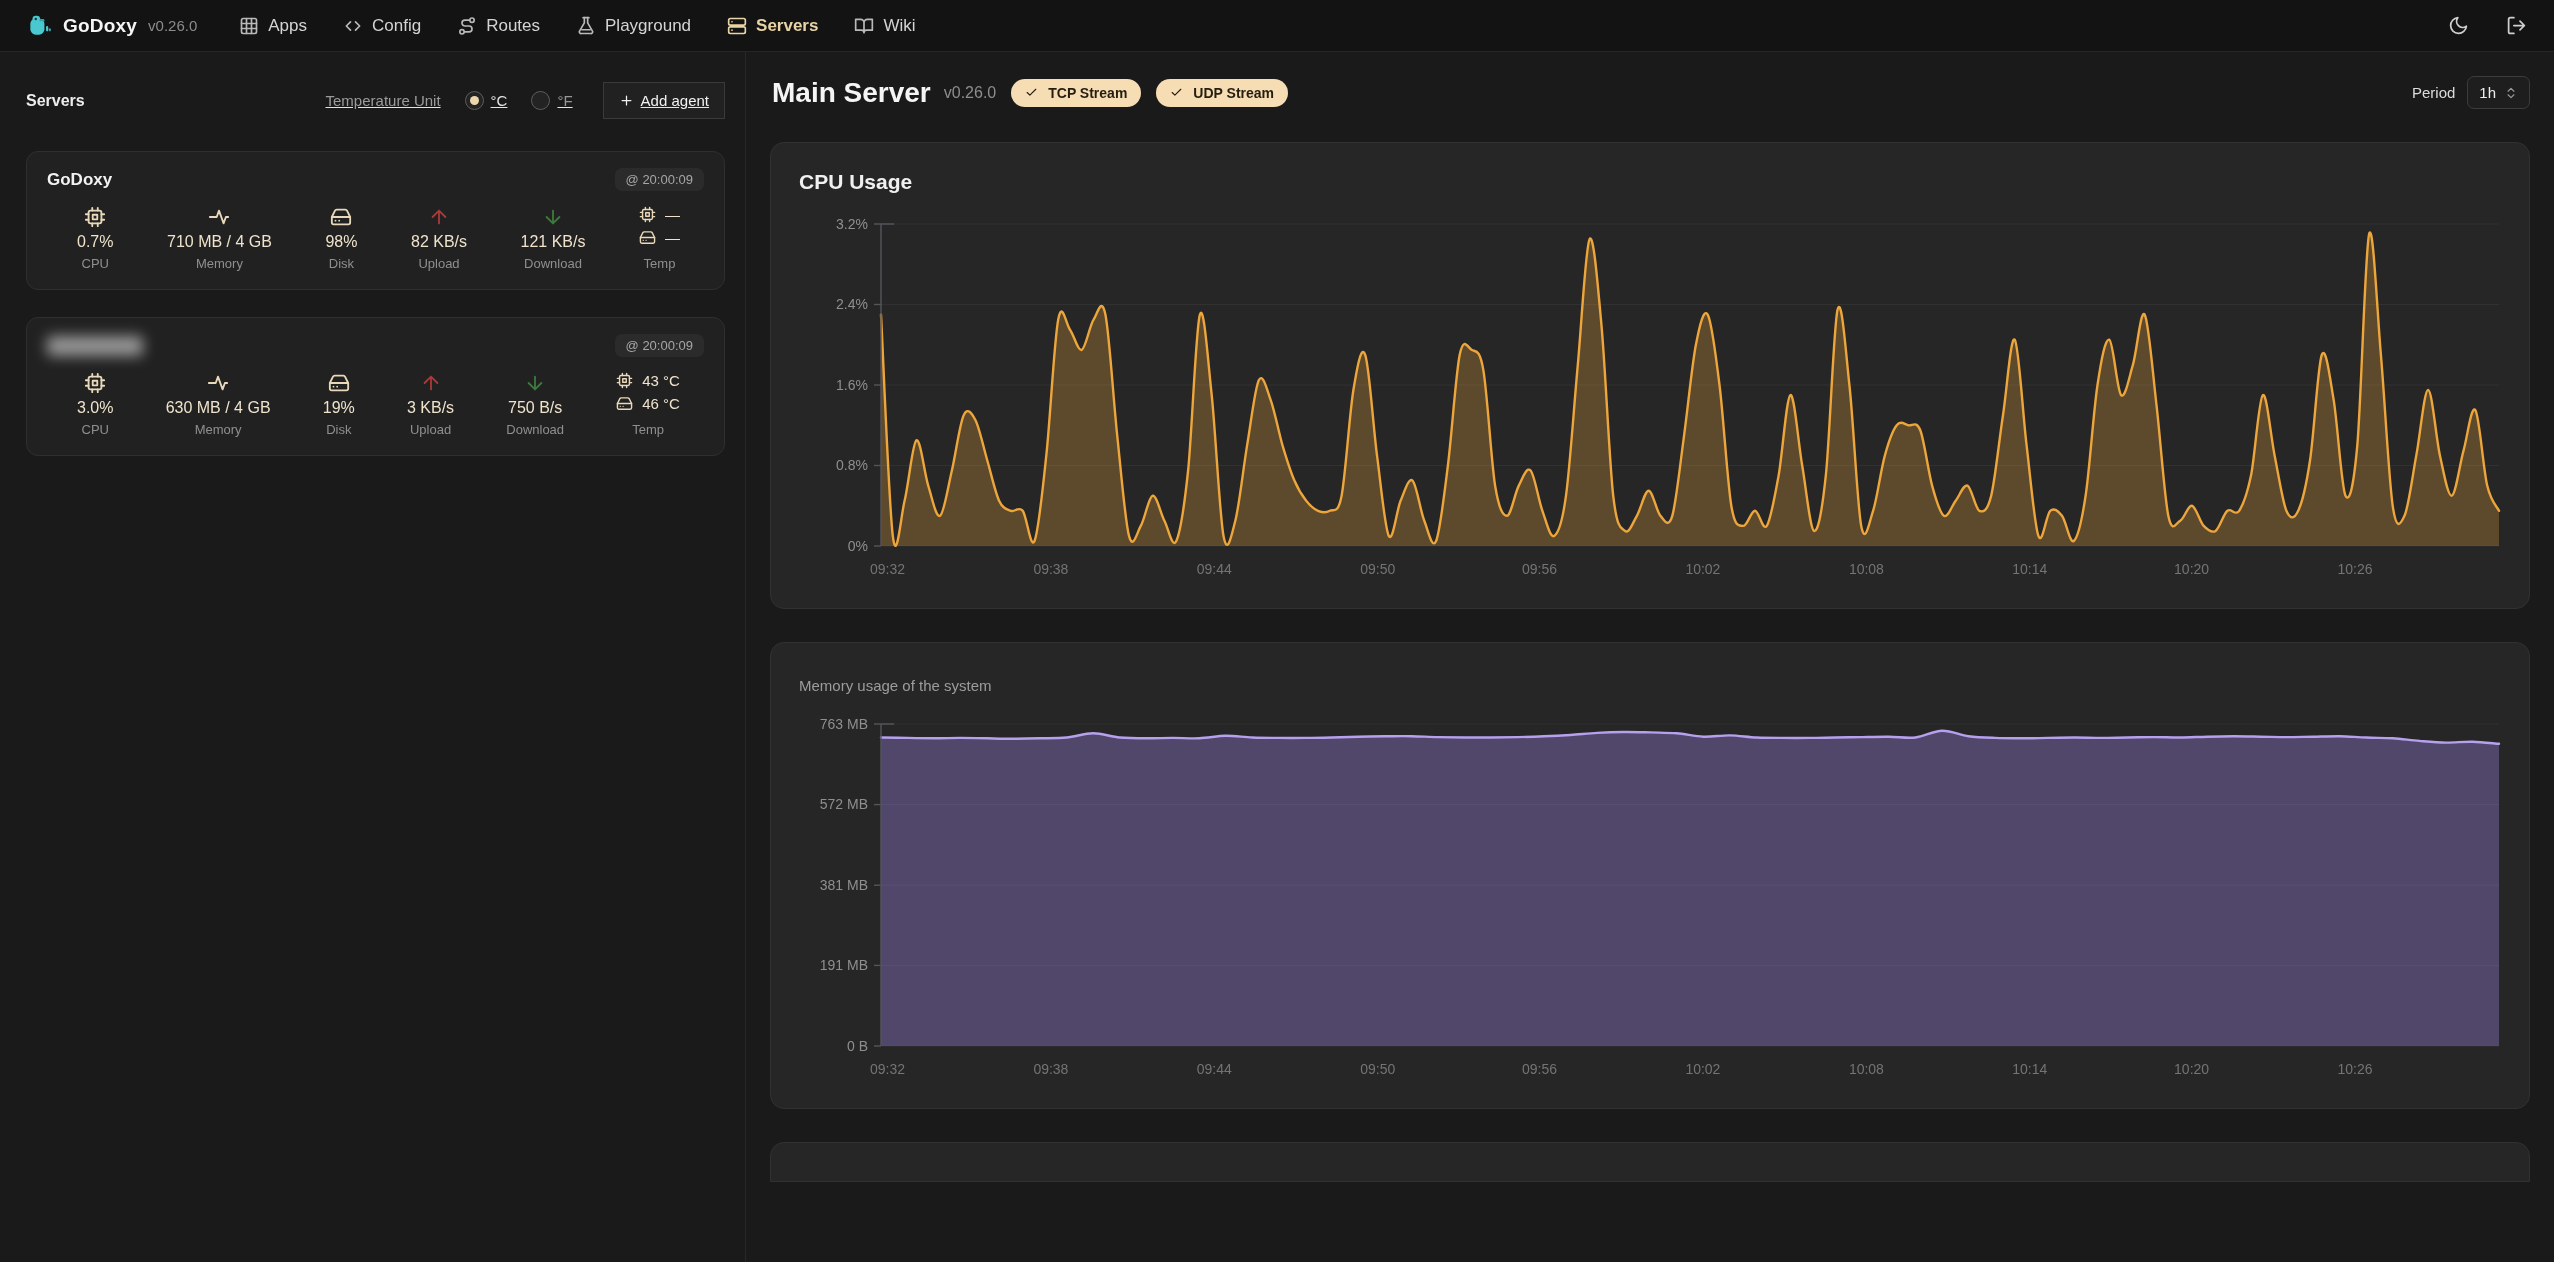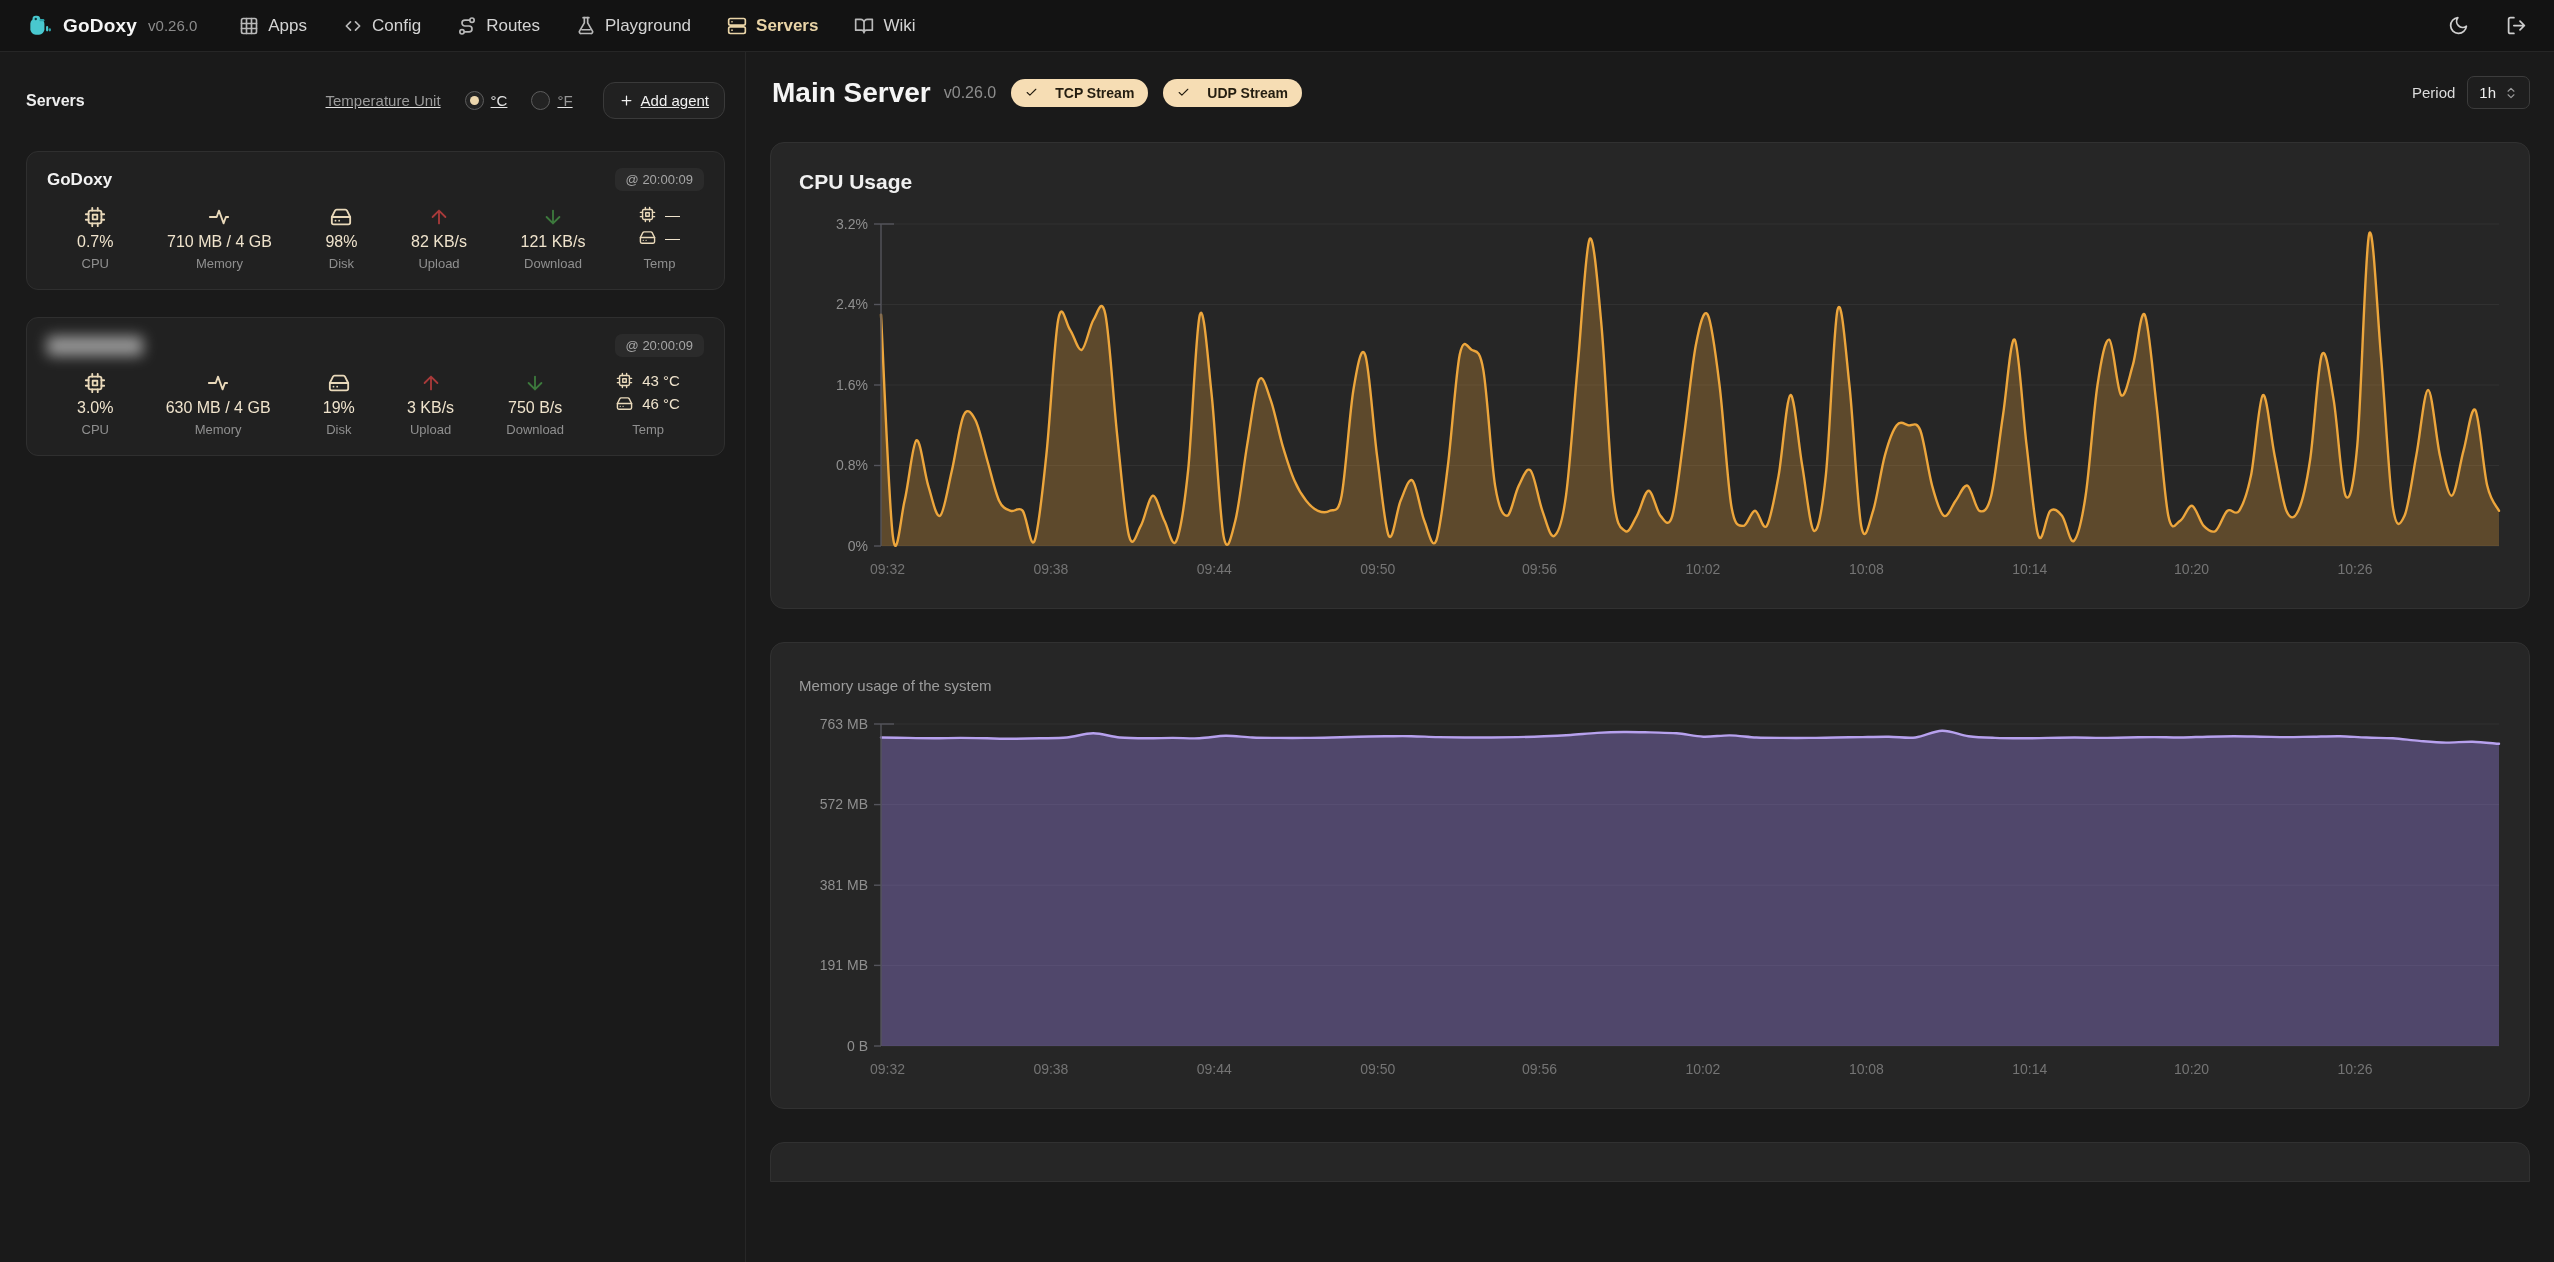--- a/index.html
+++ b/index.html
@@ -31,21 +31,21 @@
   .sidebar-title { font-size:16px; font-weight:600; color:#ededed; }
   .temp-group { margin-left:auto; display:flex; align-items:center; gap:24px;text-decoration:underline; }
   .temp-label { font-size:15px; color:#9b9b9b; }
   .radio-opt { display:flex; align-items:center; gap:7px; cursor:pointer; }
   .radio-circle { width:19px; height:19px; border-radius:50%; border:1px solid #5d5d5d; background:#232323;
     display:flex; align-items:center; justify-content:center; }
   .radio-circle .dot { width:9px; height:9px; border-radius:50%; background:#ecd6ad; }
   .radio-text { font-size:15px; color:#e3e3e3; }
   .radio-opt.unselected .radio-text { color:#979797; }
   .add-agent { margin-left:6px; display:flex; align-items:center; gap:7px; height:37px; padding:12px 15px;
-    border:1px solid #3a3a3a; border-radius:12px; background:#212121; color:#f1f1f1; font-size:15px; cursor:pointer; }
+    border:1px solid #3a3a3a; border-radius:0; background:#212121; color:#f1f1f1; font-size:15px; cursor:pointer; }
   .add-agent svg { width:15px; height:15px; stroke:#f1f1f1; }
 
   .server-list { padding:18px 20px 0 26px; display:flex; flex-direction:column; gap:27px; }
   .server-card { background:#212121; border:1px solid #2f2f2f; border-radius:12px; padding:16px 20px 18px; cursor:pointer; }
   .server-card-head { display:flex; align-items:center; justify-content:space-between; }
   .server-name { font-size:17px; font-weight:600; color:#f2f2f2; }
   .server-name.redacted { width:96px; height:20px; border-radius:4px; background:#bfbfbf; filter:blur(7px); opacity:.75; }
   .time-badge { background:#2b2b2b; border-radius:7px; padding:4px 11px; font-size:13px; color:#a6a6a6; }
   .stats-row { display:flex; justify-content:space-between; margin-top:15px; padding:0 24px 0 30px; }
   .stat { display:flex; flex-direction:column; align-items:center; gap:5px; }
@@ -55,21 +55,21 @@
   .temp-col .rows { display:flex; flex-direction:column; gap:6px; }
   .temp-row { display:flex; align-items:center; gap:9px; }
   .temp-row svg { width:17px; height:17px; stroke:#e9d9ba; }
   .temp-row .value { font-size:15px; }
   .temp-col .label { margin-top:5px; }
 
   
   .main-header { display:flex; align-items:center; gap:15px; margin-top:24px; padding-left:2px; }
   .page-title { font-size:28px; font-weight:700; color:#f5f5f5; }
   .page-version { font-size:16px; color:#8d8d8d; margin-left:-2px; }
-  .stream-badge { display:flex; align-items:center; gap:17px; background:#f6ddb4; color:#241d10;
+  .stream-badge { display:flex; align-items:center; gap:10px; background:#f6ddb4; color:#241d10;
     font-size:14px; font-weight:600; border-radius:999px; padding:6px 14px; }
   .stream-badge svg { width:13px; height:13px; stroke:#241d10; }
   .period-group { margin-left:auto; display:flex; align-items:center; gap:12px; }
   .period-label { font-size:15px; color:#dcdcdc; }
   .period-select { display:flex; align-items:center; gap:8px; border:1px solid #3c3c3c; border-radius:7px;
     background:#1e1e1e; padding:7px 11px; font-size:15px; color:#ededed; cursor:pointer; }
   .period-select svg { width:14px; height:14px; stroke:#9a9a9a; }
   .host-row { display:flex; align-items:center; gap:9px; margin-top:11px; padding-left:2px; }
   .host-row svg { width:17px; height:17px; stroke:#9a9a9a; }
   .host-name { font-size:15px; color:#b3b3b3; }

